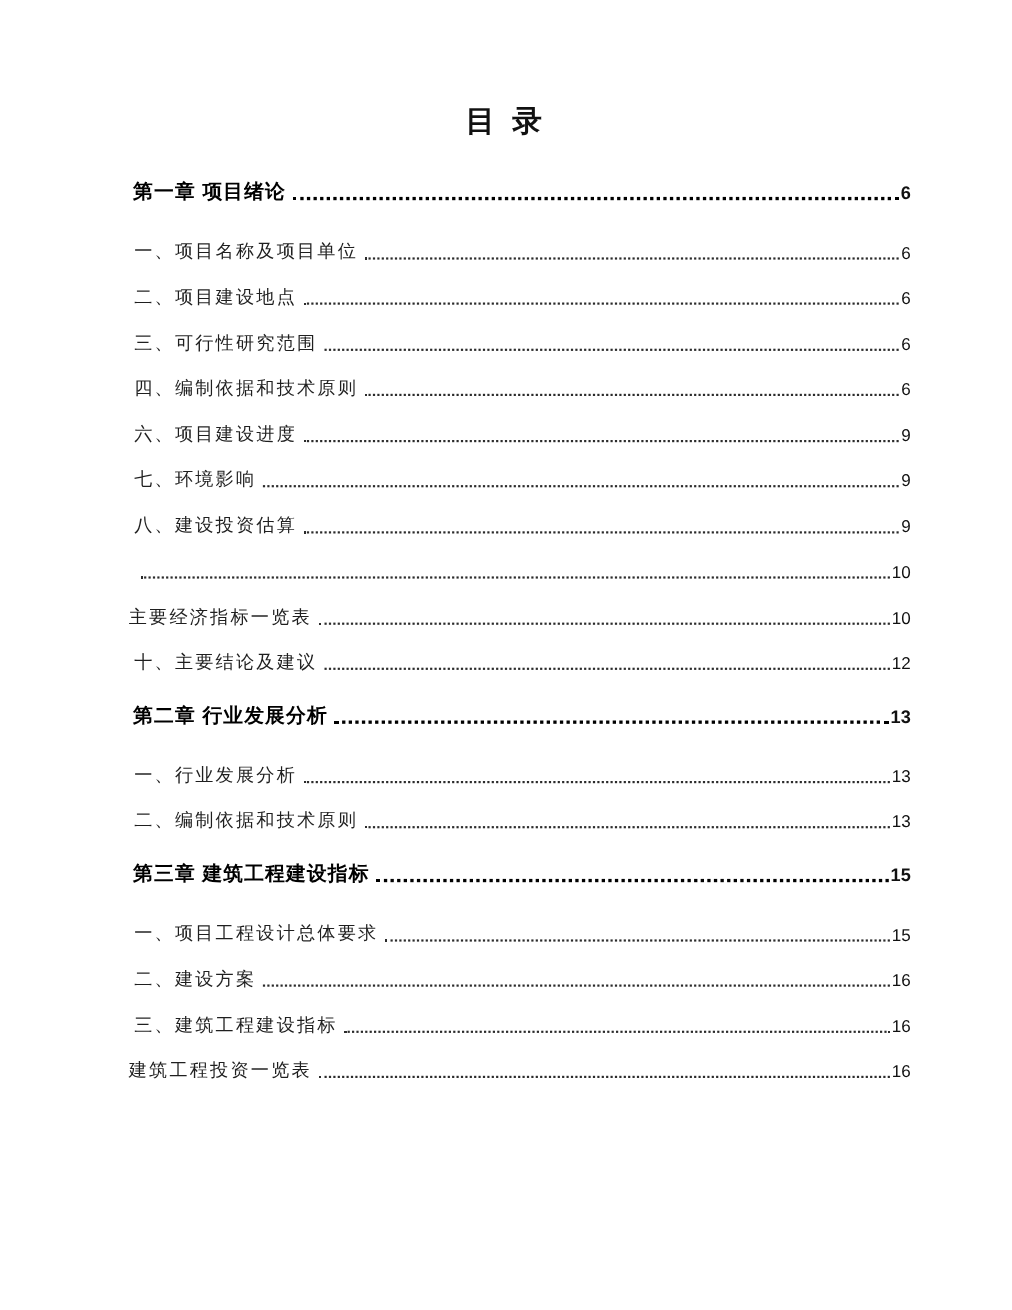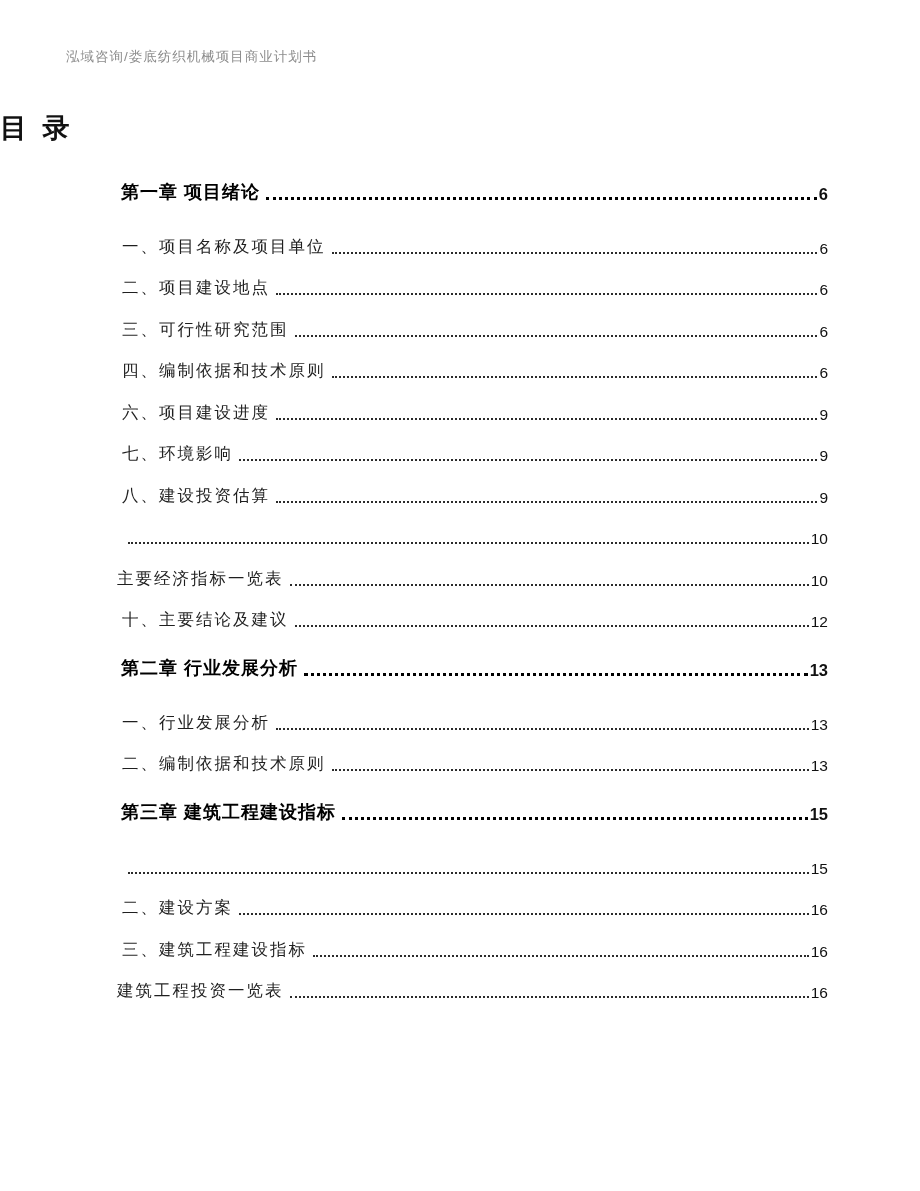--- a/index.html
+++ b/index.html
@@ -20,20 +20,21 @@
   .doc-header {
     margin-left: 66px;
     font-size: 13.5px;
     letter-spacing: 1px;
     color: #8c8c8c;
     line-height: 18px;
   }
   .doc-title {
     margin-top: 44px;
     height: 42px;
+    text-align: center;
     font-size: 27px;
     font-weight: 700;
     letter-spacing: 4px;
     color: #111111;
   }
   .toc {
     padding: 0 92px 0 90px;
     margin-top: 16px;
   }
   .row {
@@ -90,21 +91,20 @@
     font-size: 15.5px;
   }
   .item-row.table-row {
     padding-left: 27px;
   }
 </style>
 </head>
 <body>
 
 <div class="page">
-  <div class="doc-header">泓域咨询/娄底纺织机械项目商业计划书</div>
 
   <div class="doc-title">目 录</div>
 
   <div class="toc">
       <div class="row chapter-row">
     <span class="label">第一章 项目绪论</span>
     <span class="leader"></span>
     <span class="pagenum">6</span>
   </div>
       <div class="row item-row">
@@ -170,20 +170,21 @@
     <span class="label">二、编制依据和技术原则</span>
     <span class="leader"></span>
     <span class="pagenum">13</span>
   </div>
       <div class="row chapter-row">
     <span class="label">第三章 建筑工程建设指标</span>
     <span class="leader"></span>
     <span class="pagenum">15</span>
   </div>
       <div class="row item-row">
+    <span class="label">一、项目工程设计总体要求</span>
     <span class="leader"></span>
     <span class="pagenum">15</span>
   </div>
       <div class="row item-row">
     <span class="label">二、建设方案</span>
     <span class="leader"></span>
     <span class="pagenum">16</span>
   </div>
       <div class="row item-row">
     <span class="label">三、建筑工程建设指标</span>

